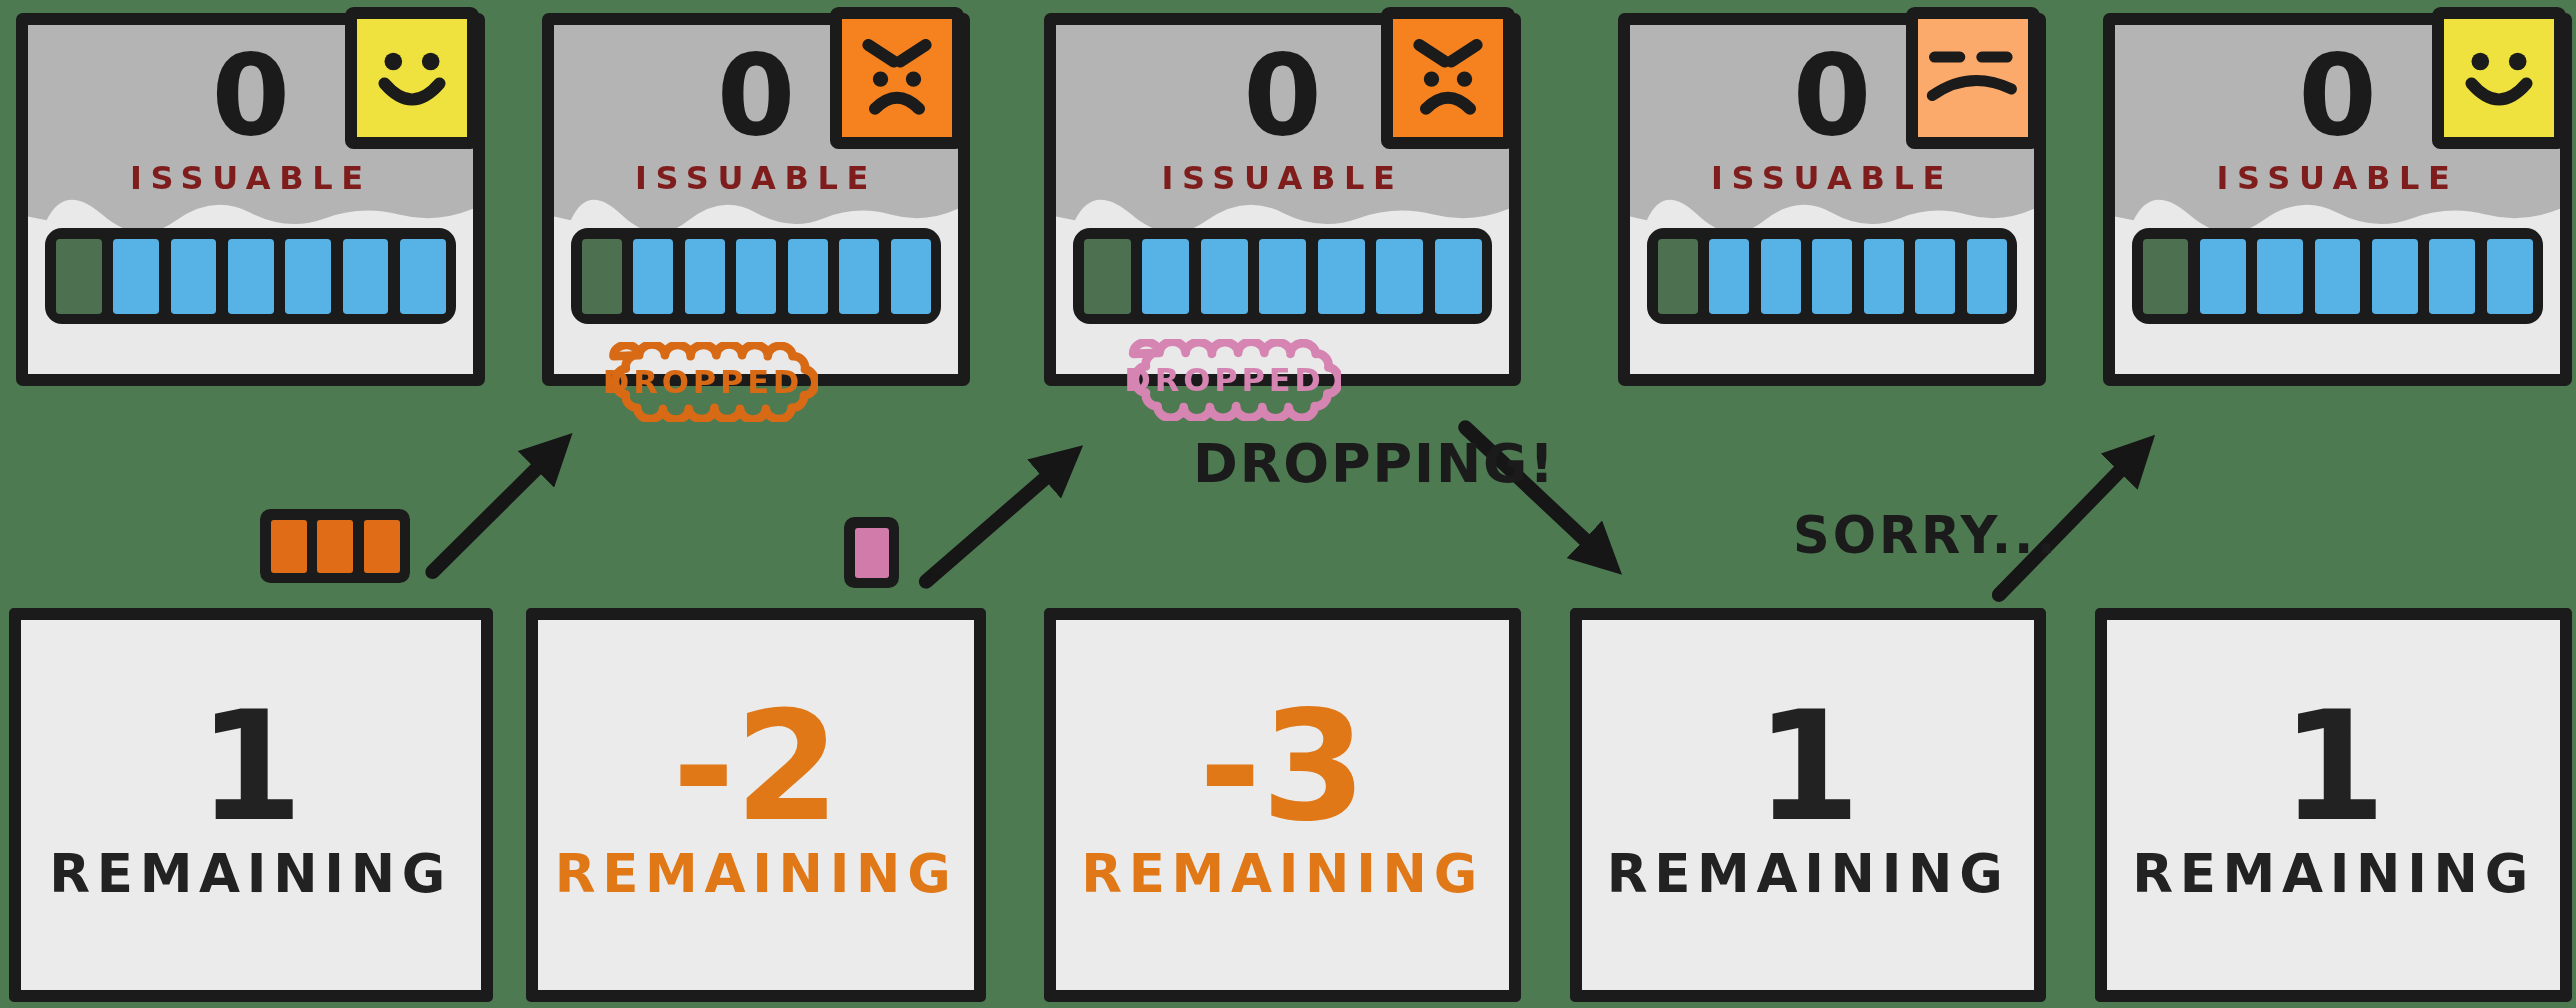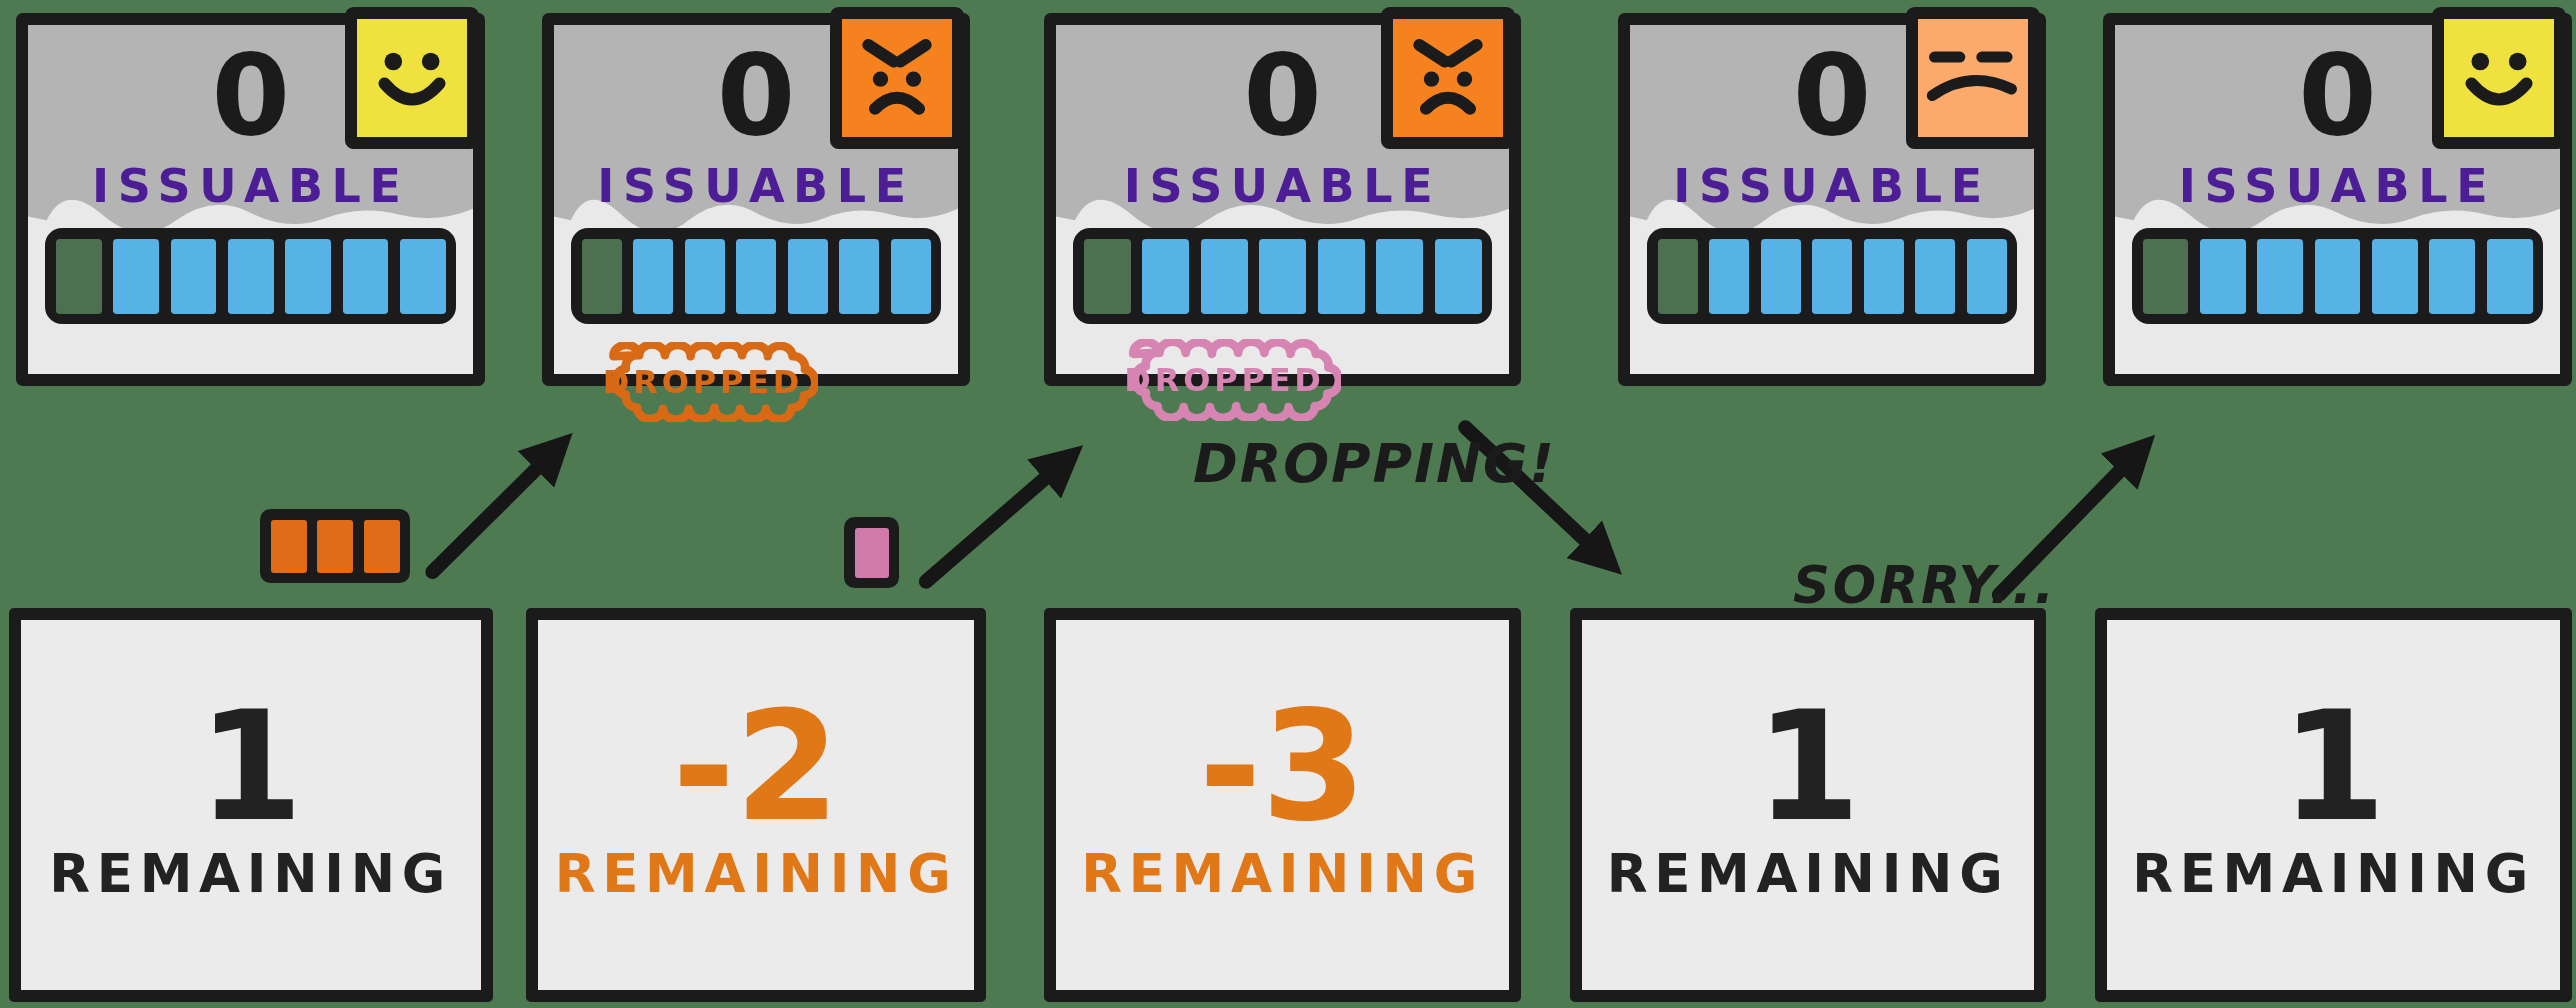--- a/index.html
+++ b/index.html
@@ -12,21 +12,21 @@
   .canvas { position: relative; width: 2576px; height: 1008px; background: #4e7a52; }
 
   
   .tcard {
     position: absolute; top: 13.4px; height: 373px;
     background: #e9e9e9; border: 12.4px solid #1b1b1b; border-radius: 6.7px;
   }
   .shade { position: absolute; top: 0; left: 0; width: 100%; height: 203px; z-index: 1; }
   .tcard-content { position: relative; z-index: 2; text-align: center; }
   .issuable-count { font-size: 113px; font-weight: 700; color: #1b1b1b; line-height: 1; margin-top: 13.4px; }
-  .issuable-label { font-size: 46px; font-weight: 700; color: #4c1d95; letter-spacing: 8.6px; margin-top: 7.7px; }
+  .issuable-label { font-size: 32px; font-weight: 700; color: #7f1d1d; letter-spacing: 8.6px; margin-top: 7.7px; }
 
   .face {
     position: absolute; top: -18px; right: -5.7px; z-index: 3;
     width: 134px; height: 142px;
     border: 12.4px solid #1b1b1b; border-radius: 8.6px;
   }
   .face svg { width: 100%; height: 100%; display: block; }
   .face-happy { background: #f0e23e; }
   .face-angry { background: #f5821f; }
   .face-sad   { background: #fbaa6b; }
@@ -54,23 +54,23 @@
   
   .badge { position: absolute; z-index: 4; }
   .badge svg { position: absolute; inset: 0; width: 100%; height: 100%; }
   .badge span {
     position: absolute; inset: 0; display: flex; align-items: center; justify-content: center;
     font-size: 32px; font-weight: 700; letter-spacing: 3.8px;
   }
   .badge-orange span { color: #d86a15; }
   .badge-pink span { color: #d685b2; }
 
-  .note { position: absolute; z-index: 4; font-weight: 700; color: #1b1b1b; white-space: nowrap; font-style: italic; }
+  .note { position: absolute; z-index: 4; font-weight: 700; color: #1b1b1b; white-space: nowrap; }
   .note-dropping { left: 1193px; top: 432px; font-size: 54px; letter-spacing: 1.9px; }
-  .note-sorry { left: 1793px; top: 556px; font-size: 51px; letter-spacing: 2.9px; }
+  .note-sorry { left: 1793px; top: 506px; font-size: 51px; letter-spacing: 2.9px; }
 
   .token {
     position: absolute; z-index: 4; background: #1b1b1b; border-radius: 10.5px;
     display: flex; gap: 10.5px; padding: 10.5px;
   }
   .token-unit { border-radius: 2.9px; }
   .token-orange { left: 260px; top: 509px; }
   .token-orange .token-unit { width: 36px; height: 53px; background: #e06c18; }
   .token-pink { left: 844px; top: 517px; }
   .token-pink .token-unit { width: 34px; height: 50px; background: #d17baa; }

